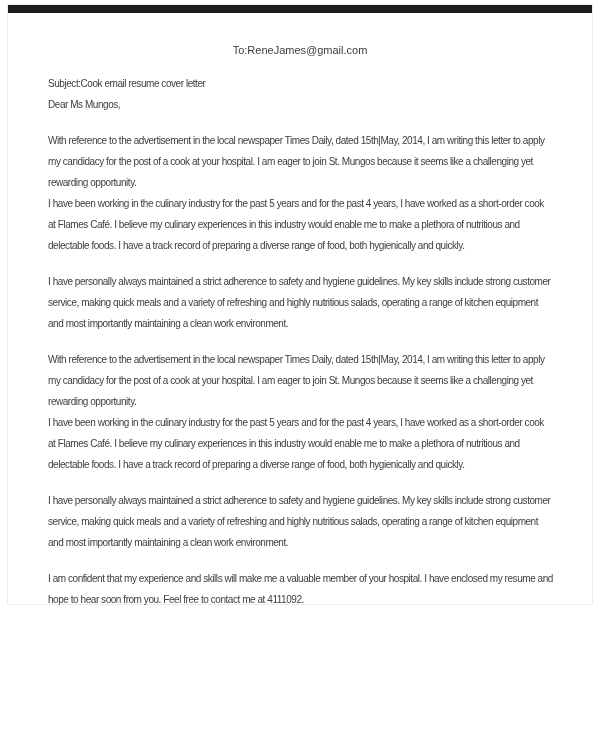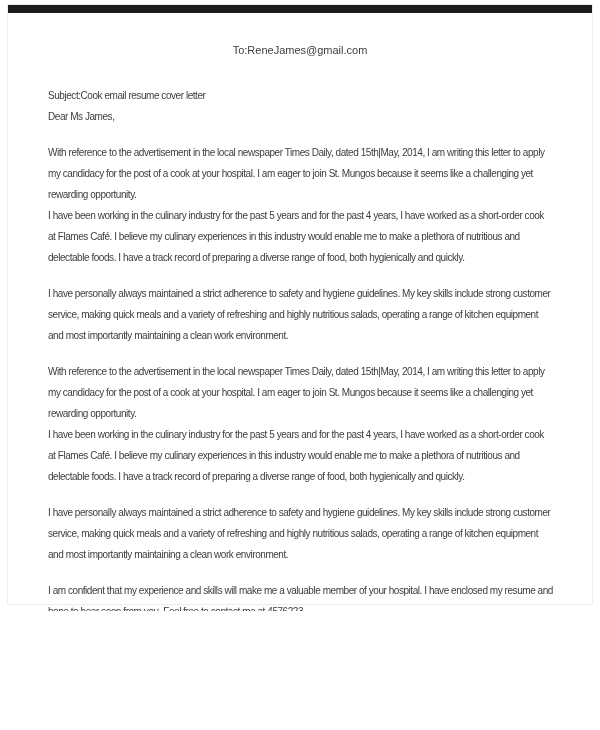--- a/index.html
+++ b/index.html
@@ -40,21 +40,21 @@
     color: #3d3d3d;
   }
   .to-line {
     font-size: 11px;
     line-height: 21px;
     text-align: center;
     letter-spacing: 0;
     white-space: pre;
   }
   .subject-line {
-    margin-top: 24px;
+    margin-top: 12px;
     font-size: 10px;
     letter-spacing: -0.45px;
     line-height: 21px;
     white-space: pre;
   }
   .salutation {
     font-size: 10px;
     letter-spacing: -0.45px;
     line-height: 21px;
     white-space: pre;
@@ -84,38 +84,38 @@
 </head>
 <body>
 
 <div class="sheet">
   <div class="top-bar"></div>
   <div class="page-frame"></div>
 
   <div class="content">
     <div class="to-line">To:ReneJames@gmail.com</div>
     <div class="subject-line">Subject:Cook email resume cover letter</div>
-    <div class="salutation">Dear Ms James,</div>
+    <div class="salutation">Dear Ms Mungos,</div>
 
     <p class="para">With reference to the advertisement in the local newspaper Times Daily, dated 15th|May, 2014, I am writing this letter to apply
 my candidacy for the post of a cook at your hospital. I am eager to join St. Mungos because it seems like a challenging yet
 rewarding opportunity.
 I have been working in the culinary industry for the past 5 years and for the past 4 years, I have worked as a short-order cook
 at Flames Café. I believe my culinary experiences in this industry would enable me to make a plethora of nutritious and
 delectable foods. I have a track record of preparing a diverse range of food, both hygienically and quickly.</p>
     <p class="para">I have personally always maintained a strict adherence to safety and hygiene guidelines. My key skills include strong customer
 service, making quick meals and a variety of refreshing and highly nutritious salads, operating a range of kitchen equipment
 and most importantly maintaining a clean work environment.</p>
     <p class="para">With reference to the advertisement in the local newspaper Times Daily, dated 15th|May, 2014, I am writing this letter to apply
 my candidacy for the post of a cook at your hospital. I am eager to join St. Mungos because it seems like a challenging yet
 rewarding opportunity.
 I have been working in the culinary industry for the past 5 years and for the past 4 years, I have worked as a short-order cook
 at Flames Café. I believe my culinary experiences in this industry would enable me to make a plethora of nutritious and
 delectable foods. I have a track record of preparing a diverse range of food, both hygienically and quickly.</p>
     <p class="para">I have personally always maintained a strict adherence to safety and hygiene guidelines. My key skills include strong customer
 service, making quick meals and a variety of refreshing and highly nutritious salads, operating a range of kitchen equipment
 and most importantly maintaining a clean work environment.</p>
     <p class="para">I am confident that my experience and skills will make me a valuable member of your hospital. I have enclosed my resume and
-hope to hear soon from you. Feel free to contact me at 4576223.</p>
+hope to hear soon from you. Feel free to contact me at 4111092.</p>
 
     <div class="signature">Fiona Riddle</div>
   </div>
 </div>
 
 </body></html>

